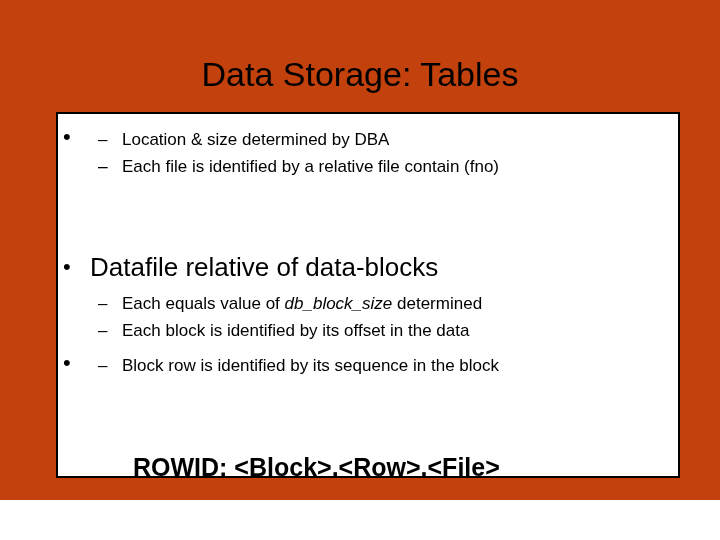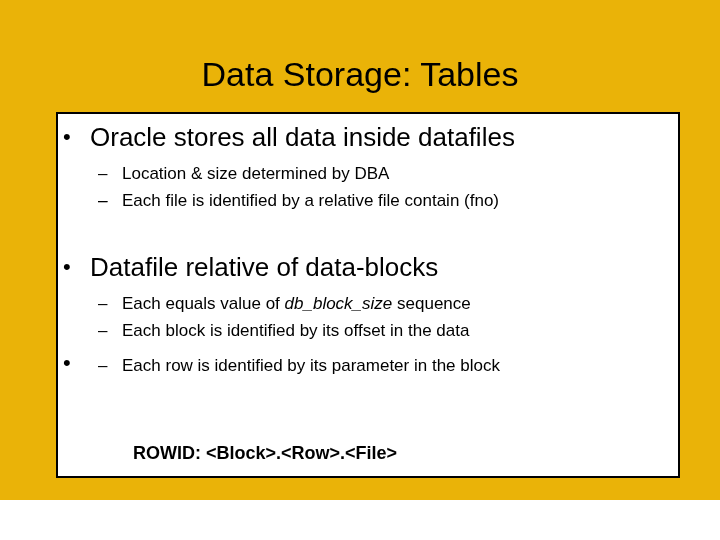--- a/index.html
+++ b/index.html
@@ -15,21 +15,21 @@
     font-family: "Liberation Sans", sans-serif;
     color: #000000;
     -webkit-font-smoothing: none;
   }
 
   #slide {
     position: absolute;
     inset: 0;
     width: 720px;
     height: 500px;
-    background: #eab308;
+    background: #c2410c;
   }
 
   
   #slide-title {
     position: absolute;
     left: 0;
     top: 54px;
     width: 720px;
     text-align: center;
     font-size: 34px;
@@ -113,42 +113,41 @@
   .sublist { margin-top: 6px; }
 
   em.param {
     font-style: italic;
   }
 
   
   #rowid-line {
     position: absolute;
     left: 75px;
-    top: 326px;
-    font-size: 18px;
+    top: 340px;
+    font-size: 25px;
     line-height: 26px;
     font-weight: bold;
     white-space: nowrap;
     color: #000000;
   }
 </style>
 </head>
 <body>
 
 <div id="slide">
 
   <div id="slide-title">Data Storage: Tables</div>
 
   <div id="content-box">
     <div class="body-inner">
 
       <div class="bullet-group group-1">
         <div class="l1">
           <span class="marker">•</span>
-          <span class="l1-text">Oracle stores all data inside datafiles</span>
         </div>
         <div class="sublist">
           <div class="l2">
             <span class="marker">–</span>
             <span class="l2-text">Location &amp; size determined by DBA</span>
           </div>
           <div class="l2">
             <span class="marker">–</span>
           </div>
           <div class="l2">
@@ -159,37 +158,37 @@
       </div>
 
       <div class="bullet-group group-2">
         <div class="l1">
           <span class="marker">•</span>
           <span class="l1-text">Datafile relative of data-blocks</span>
         </div>
         <div class="sublist">
           <div class="l2">
             <span class="marker">–</span>
-            <span class="l2-text"><span>Each equals value of </span><em class="param">db_block_size</em><span> sequence</span></span>
+            <span class="l2-text"><span>Each equals value of </span><em class="param">db_block_size</em><span> determined</span></span>
           </div>
           <div class="l2">
             <span class="marker">–</span>
             <span class="l2-text">Each block is identified by its offset in the data</span>
           </div>
         </div>
       </div>
 
       <div class="bullet-group group-3">
         <div class="l1">
           <span class="marker">•</span>
         </div>
         <div class="sublist">
           <div class="l2">
             <span class="marker">–</span>
-            <span class="l2-text">Each row is identified by its parameter in the block</span>
+            <span class="l2-text">Block row is identified by its sequence in the block</span>
           </div>
         </div>
       </div>
 
       <div id="rowid-line">ROWID: &lt;Block&gt;.&lt;Row&gt;.&lt;File&gt;</div>
 
     </div>
   </div>
 </div>
 

